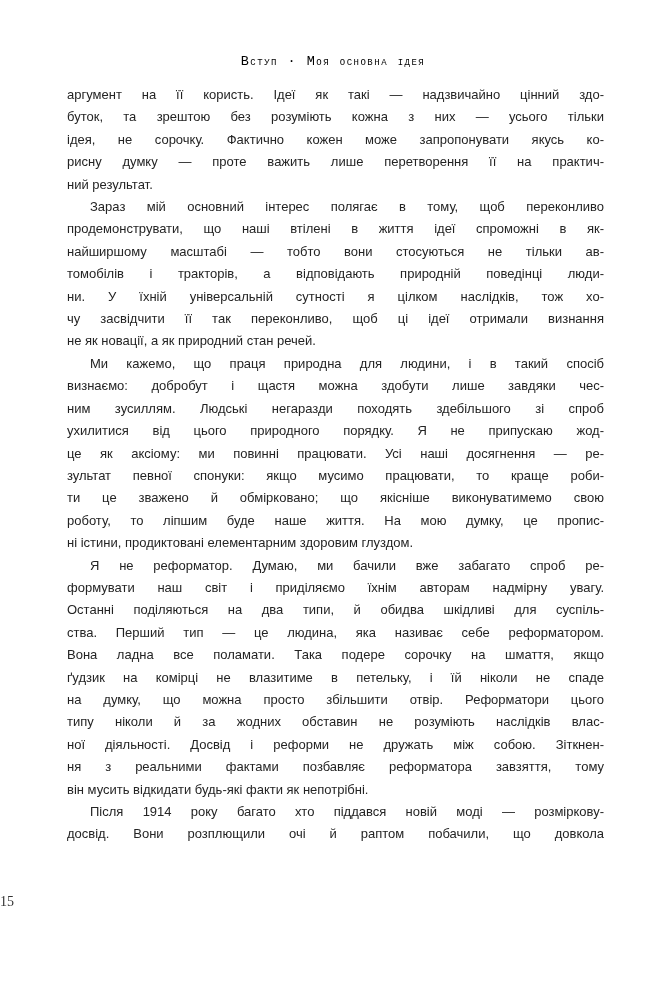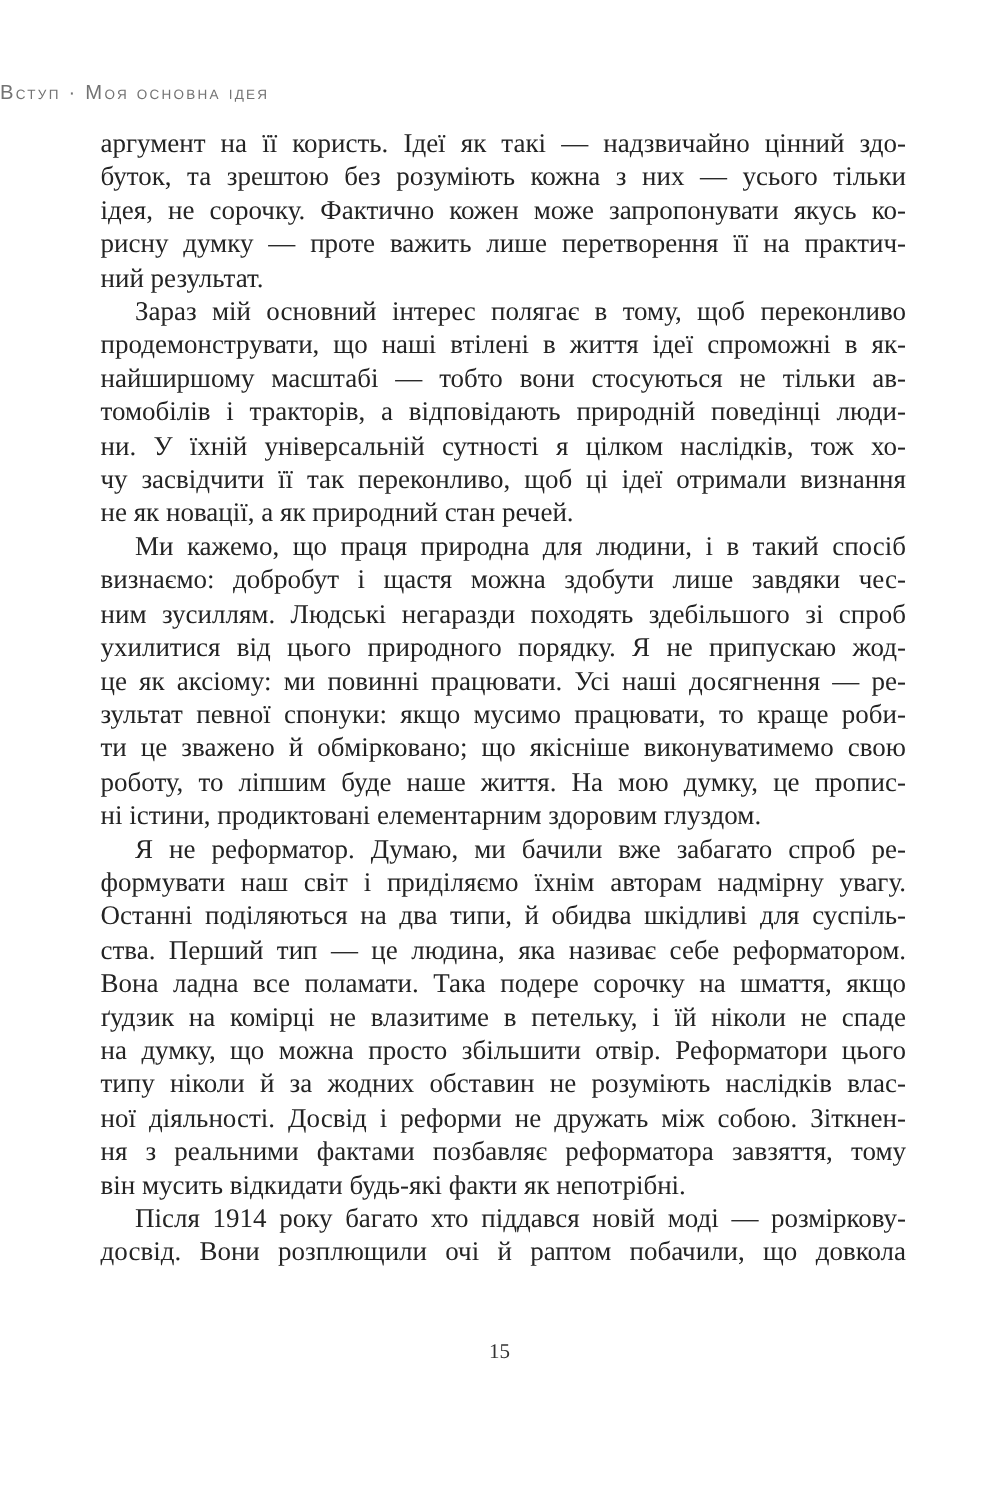--- a/index.html
+++ b/index.html
@@ -13,33 +13,34 @@
     height: 1000px;
     margin: 0 auto;
     background: #ffffff;
     overflow: hidden;
   }
   .running-head {
     position: absolute;
     top: 54px;
     left: 0;
     width: 100%;
-    font-family: Liberation Sans, sans-serif;
+    text-align: center;
+    font-family: Liberation Mono, monospace;
     font-variant: small-caps;
     font-size: 13.5px;
     letter-spacing: 1.5px;
-    color: #737373;
+    color: #000000;
   }
   .body-text {
     position: absolute;
     left: 67px;
     top: 84px;
     width: 537px;
-    font-family: Liberation Serif, serif;
-    font-size: 18px;
+    font-family: Liberation Sans, sans-serif;
+    font-size: 13px;
     line-height: 22.4px;
     color: #242424;
   }
   .para {
     margin: 0;
   }
   .line {
     text-align: justify;
     text-align-last: justify;
   }
@@ -47,21 +48,21 @@
     text-align-last: left;
   }
   .line.indent {
     text-indent: 23px;
   }
   .folio {
     position: absolute;
     top: 894px;
     left: 0;
     width: 100%;
-    text-align: center;
+    text-align: left;
     font-family: "Liberation Serif", serif;
     font-size: 14px;
     color: #333333;
   }
 </style>
 </head>
 <body>
 
 <div class="page">
   <div class="running-head">Вступ · Моя основна ідея</div>

